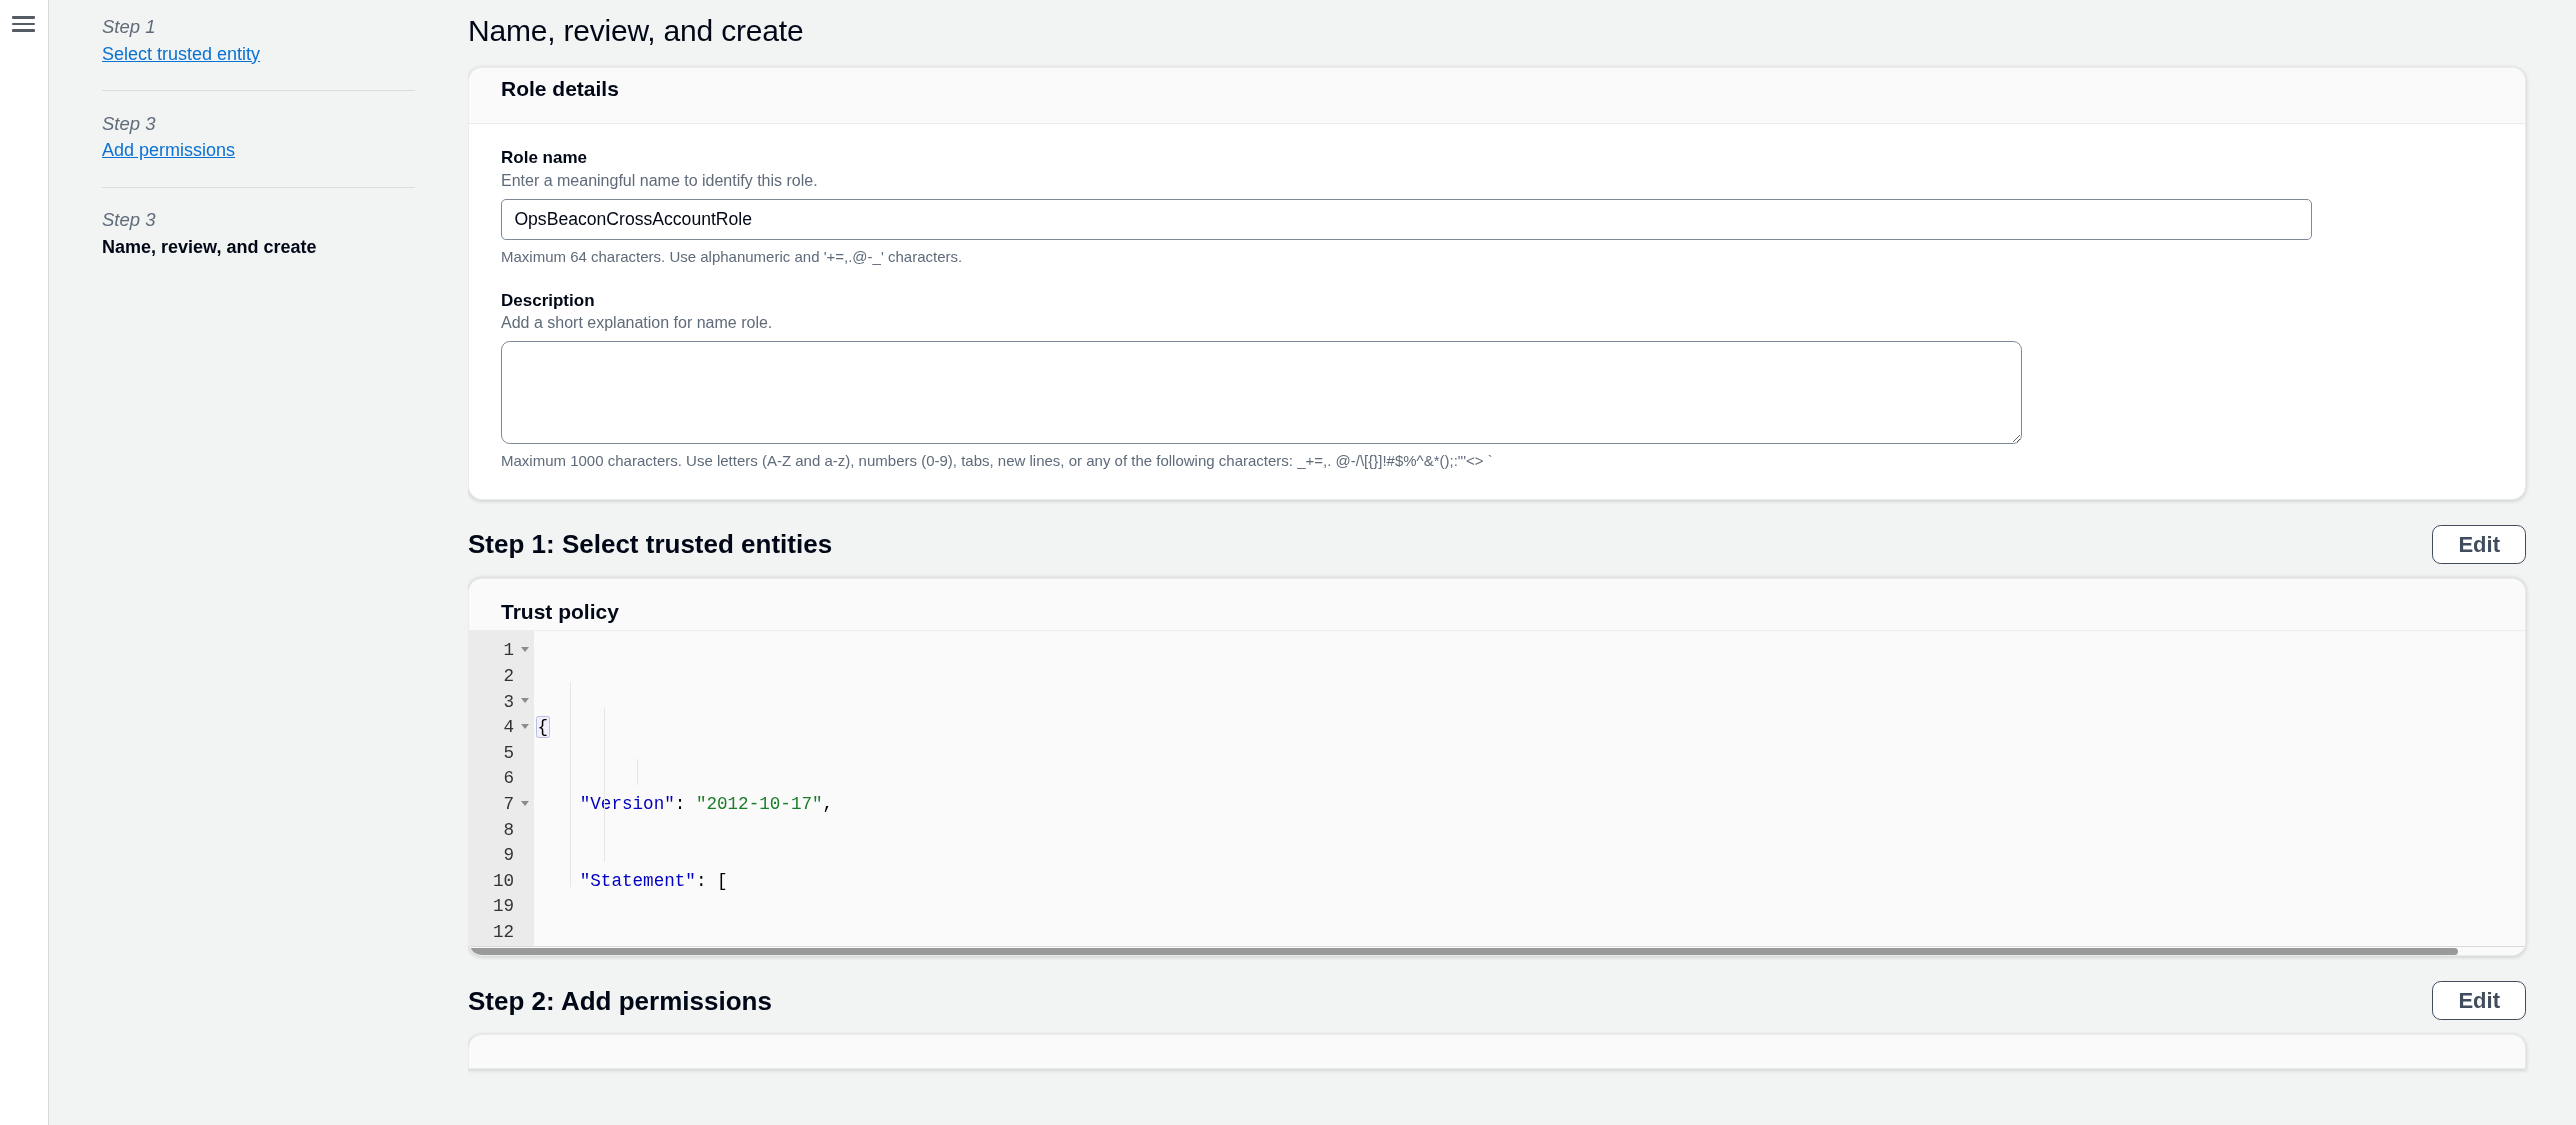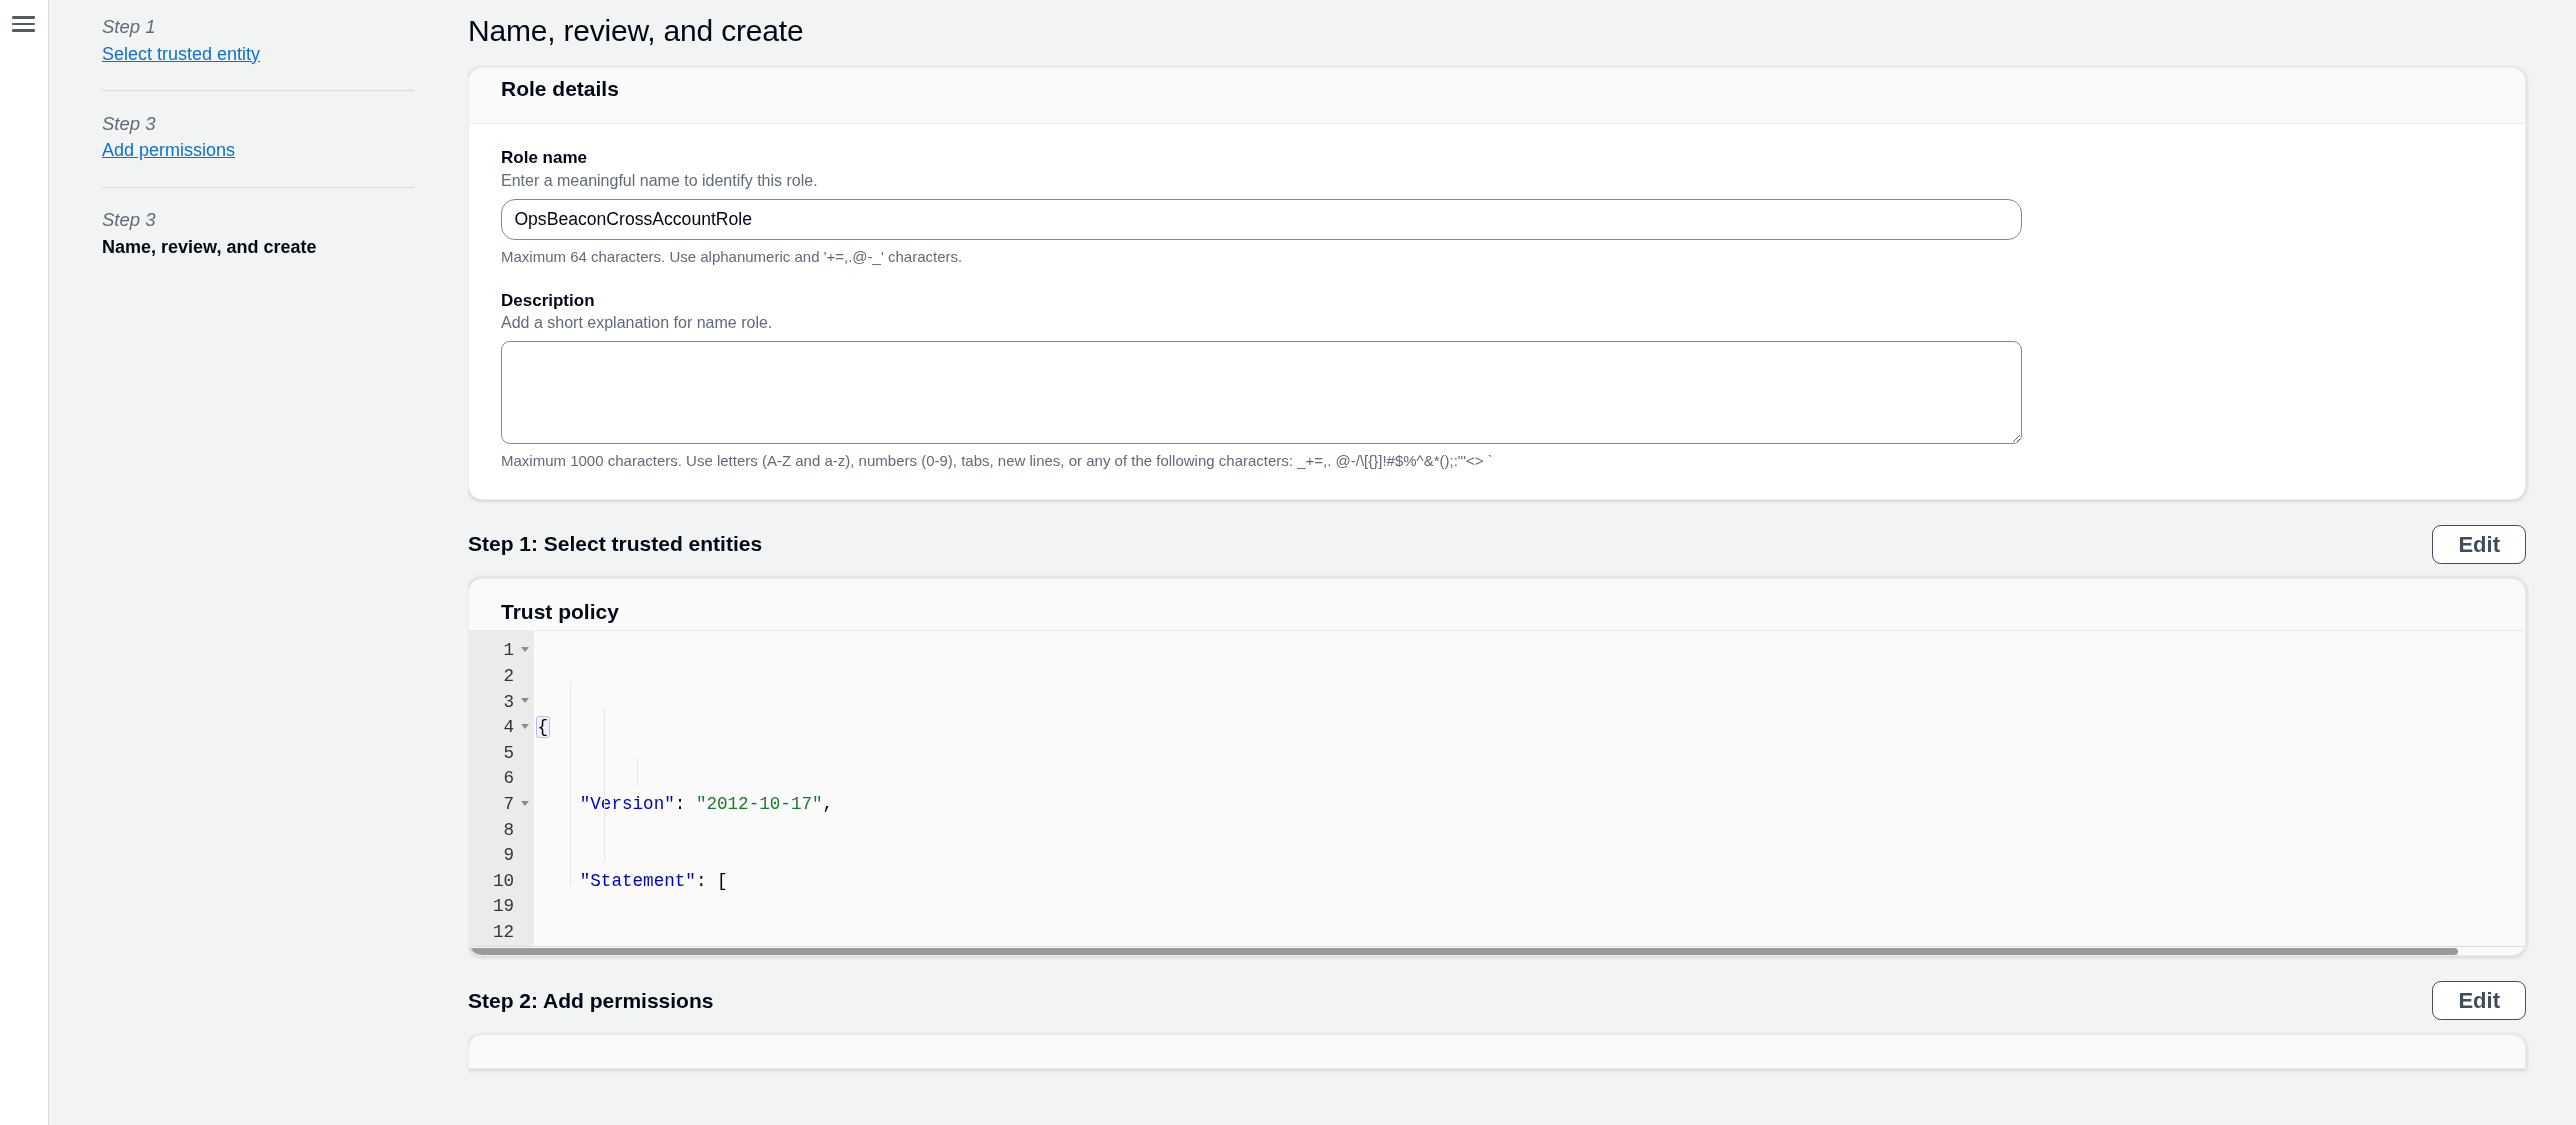--- a/index.html
+++ b/index.html
@@ -90,24 +90,24 @@
   .card-body { padding: 23px 32px 26.5px 32px; }
 
   
   .field { margin-bottom: 1.8px; }
   .flabel { font-size: 17px; font-weight: bold; color: #000716; line-height: 21px; }
   .fdesc  { font-size: 16px; color: #5f6b7a; line-height: 19.4px; padding-top: 2.6px; }
   .fhint  { font-size: 15px; color: #5f6b7a; line-height: 19.4px; padding-top: 7px; }
 
   input.text-input {
     display: block;
-    width: 1521px; height: 41px;
+    width: 1811px; height: 41px;
     margin-top: 8.8px;
     border: 0.9px solid #7d8998;
-    border-radius: 14px;
+    border-radius: 5px;
     background: #ffffff;
     font-family: "Liberation Sans", sans-serif;
     font-size: 17.6px; color: #000716;
     padding: 0 12.4px;
     outline: none;
   }
   textarea.text-area {
     display: block;
     width: 1521px; height: 103px;
     margin-top: 8.8px;
@@ -122,21 +122,21 @@
   }
   .gap-desc { margin-top: 23px; }
 
   
   .section-row {
     display: flex; align-items: center; justify-content: space-between;
     margin-top: 25px;
     padding: 0 0 0 0;
   }
   .section-title {
-    font-size: 21px; font-weight: bold; color: #000716; line-height: 26.5px;
+    font-size: 26px; font-weight: bold; color: #000716; line-height: 26.5px;
   }
   .btn {
     background: #ffffff;
     border: 1.8px solid #414d5c;
     border-radius: 8.8px;
     color: #414d5c;
     font-family: "Liberation Sans", sans-serif;
     font-size: 22px; font-weight: bold;
     padding: 8px 25px;
     cursor: pointer;

